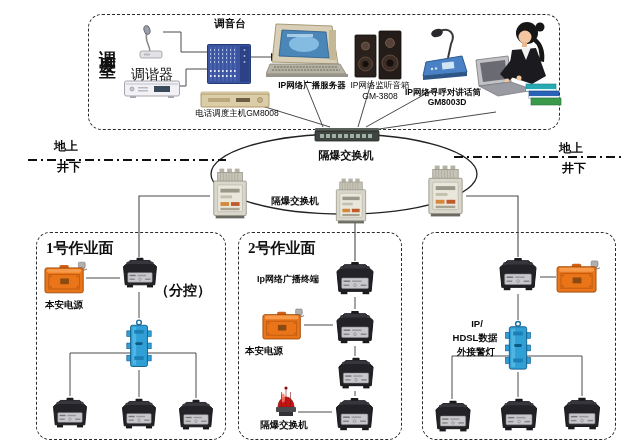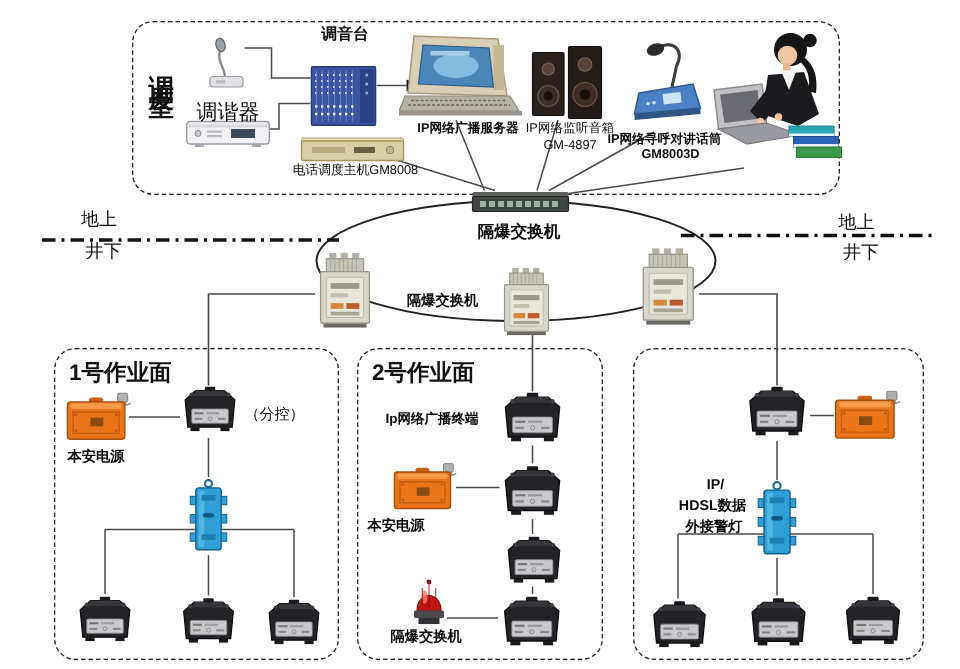--- a/index.html
+++ b/index.html
@@ -8,27 +8,27 @@
     font-family:"Liberation Sans","DejaVu Sans",sans-serif;color:#111;
   }
   .dashbox{position:absolute;border:1.6px dashed #2a2a2a;border-radius:14px;background:transparent;}
   #wires{position:absolute;left:0;top:0;z-index:2;}
   .dev{position:absolute;z-index:3;line-height:0;}
   .lbl{position:absolute;z-index:4;transform:translateX(-50%);white-space:nowrap;
        font-size:14px;color:#0a0a0a;line-height:11px;text-align:center;}
   .lbl.bold{font-weight:bold;}
   .lbl.bg{background:#fff;padding:0 2px;}
   .ws-title{position:absolute;z-index:4;font-size:15px;font-weight:bold;white-space:nowrap;
-            font-family:Liberation Sans, sans-serif;}
+            font-family:Liberation Serif, serif;}
   .room-title{
     position:absolute;z-index:4;writing-mode:vertical-rl;text-orientation:upright;
     font-size:17px;font-weight:bold;letter-spacing:6px;
     font-family:"Liberation Serif","DejaVu Serif",serif;
   }
-  .ground{font-size:12px;font-weight:normal;font-family:"Liberation Serif","DejaVu Serif",serif;}
+  .ground{font-size:12px;font-weight:bold;font-family:"Liberation Serif","DejaVu Serif",serif;}
   .ring-lbl{font-size:11px;font-weight:bold;font-family:"Liberation Serif","DejaVu Serif",serif;}
 </style>
 </head>
 <body>
 
 <svg width="0" height="0" style="position:absolute" aria-hidden="true">
   <defs>
     <symbol id="sym-speaker" viewBox="0 0 46 40">
       <polygon points="4,12 12,5 34,5 42,12 40,33 6,33" fill="#232327" stroke="#0e0e10" stroke-width="1"></polygon>
       <rect x="19" y="2" width="8" height="5" rx="1" fill="#1a1a1e"></rect>
@@ -205,21 +205,21 @@
       <rect x="25" y="2" width="22" height="48" rx="1" fill="#241c18" stroke="#120d0a" stroke-width="0.8"></rect>
       <circle cx="11.5" cy="17" r="4" fill="#564238" stroke="#7a6252" stroke-width="0.8"></circle>
       <circle cx="11.5" cy="35" r="7" fill="#3c2e26" stroke="#6a5446" stroke-width="0.8"></circle>
       <circle cx="11.5" cy="35" r="3" fill="#160f0c"></circle>
       <circle cx="36" cy="14" r="4.5" fill="#564238" stroke="#7a6252" stroke-width="0.8"></circle>
       <circle cx="36" cy="34" r="8" fill="#3c2e26" stroke="#6a5446" stroke-width="0.8"></circle>
       <circle cx="36" cy="34" r="3.5" fill="#160f0c"></circle>
     </svg>
   </div>
   <div class="lbl" style="left:380px;top:80px;font-size:8.5px;">IP网络监听音箱</div>
-  <div class="lbl" style="left:380px;top:91px;font-size:8.5px;">GM-4897</div>
+  <div class="lbl" style="left:380px;top:91px;font-size:8.5px;">GM-3808</div>
 
   <div class="dev" style="left:418px;top:26px;">
     <svg width="52" height="60" viewBox="0 0 52 60">
       <path d="M20,6 C32,0 38,8 33,18 L30,32" stroke="#3a3a3a" stroke-width="2" fill="none"></path>
       <ellipse cx="19" cy="7" rx="6" ry="4" fill="#2a2a2e" transform="rotate(-18 19 7)"></ellipse>
       <polygon points="8,36 44,30 49,46 5,50" fill="#4a80c4" stroke="#295a92" stroke-width="1"></polygon>
       <polygon points="5,50 49,46 49,50 5,54" fill="#2d5585"></polygon>
       <rect x="24" y="36" width="12" height="7" fill="#cfe4f4" transform="rotate(-6 30 39)"></rect>
       <circle cx="14" cy="43" r="1.2" fill="#cfe4f4"></circle>
         <circle cx="18" cy="42.5" r="1.2" fill="#cfe4f4"></circle>
@@ -306,21 +306,21 @@
     <svg width="44" height="37">
         <use href="#sym-orange"></use>
       </svg>
   </div>
   <div class="lbl bold" style="left:64px;top:299px;font-size:9.5px;">本安电源</div>
   <div class="dev" style="left:120px;top:255px;">
     <svg width="40" height="37">
         <use href="#sym-speaker"></use>
       </svg>
   </div>
-  <div class="lbl" style="left:183px;top:271px;font-size:10px;">（分控）</div>
+  <div class="lbl" style="left:183px;top:285px;font-size:14px;font-weight:bold;">（分控）</div>
   <div class="dev" style="left:124px;top:318px;">
     <svg width="30" height="52">
         <use href="#sym-blue"></use>
       </svg>
   </div>
   <div class="dev" style="left:50px;top:396px;">
     <svg width="40" height="35">
         <use href="#sym-speaker"></use>
       </svg>
   </div>

